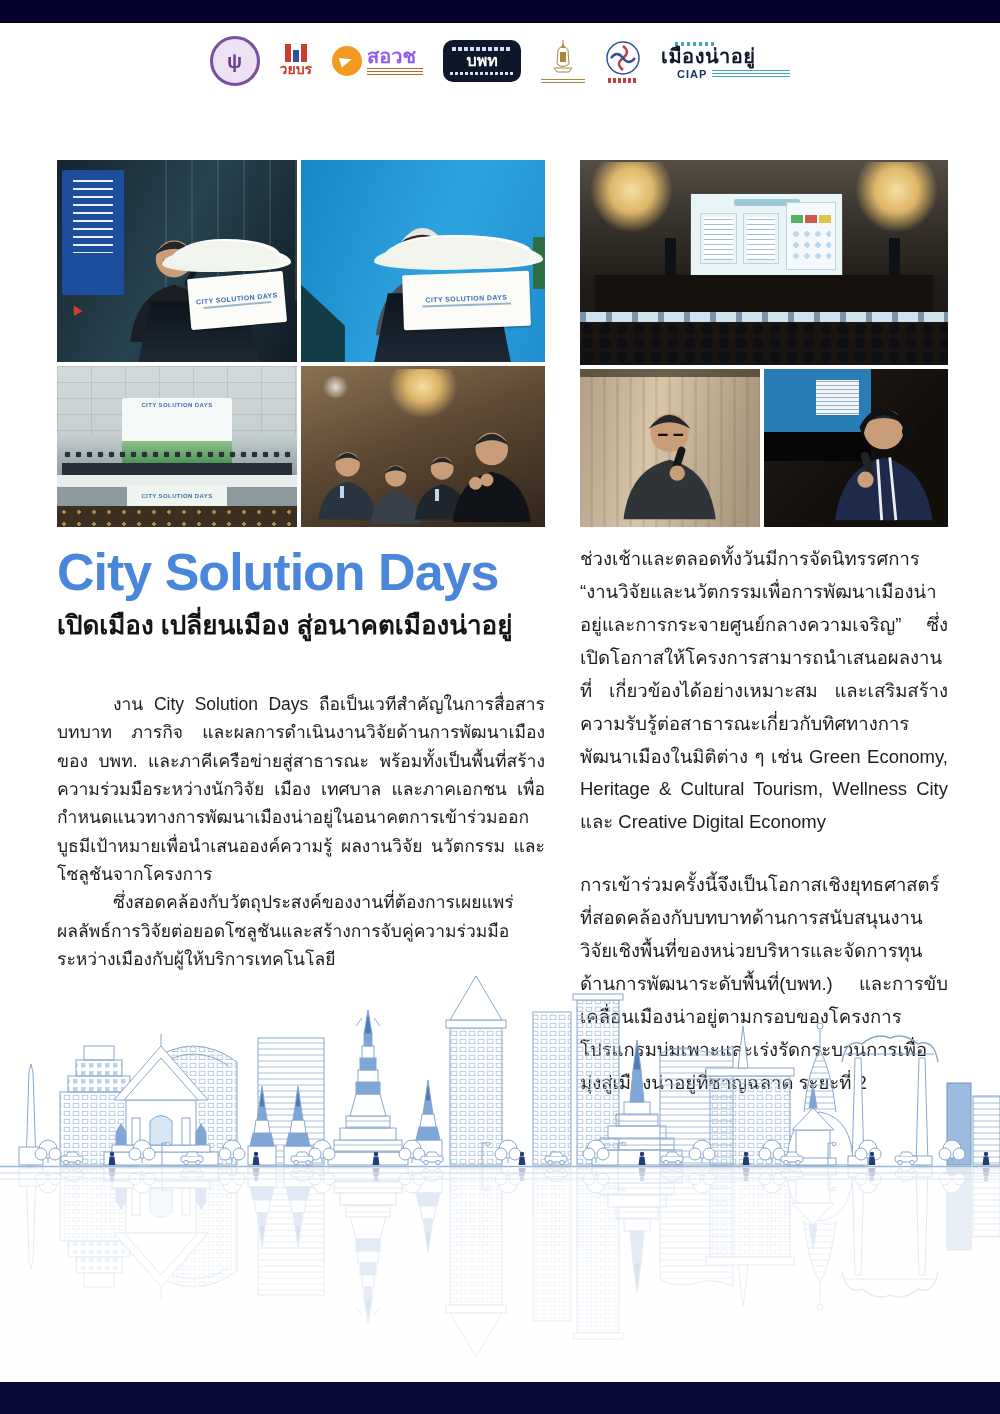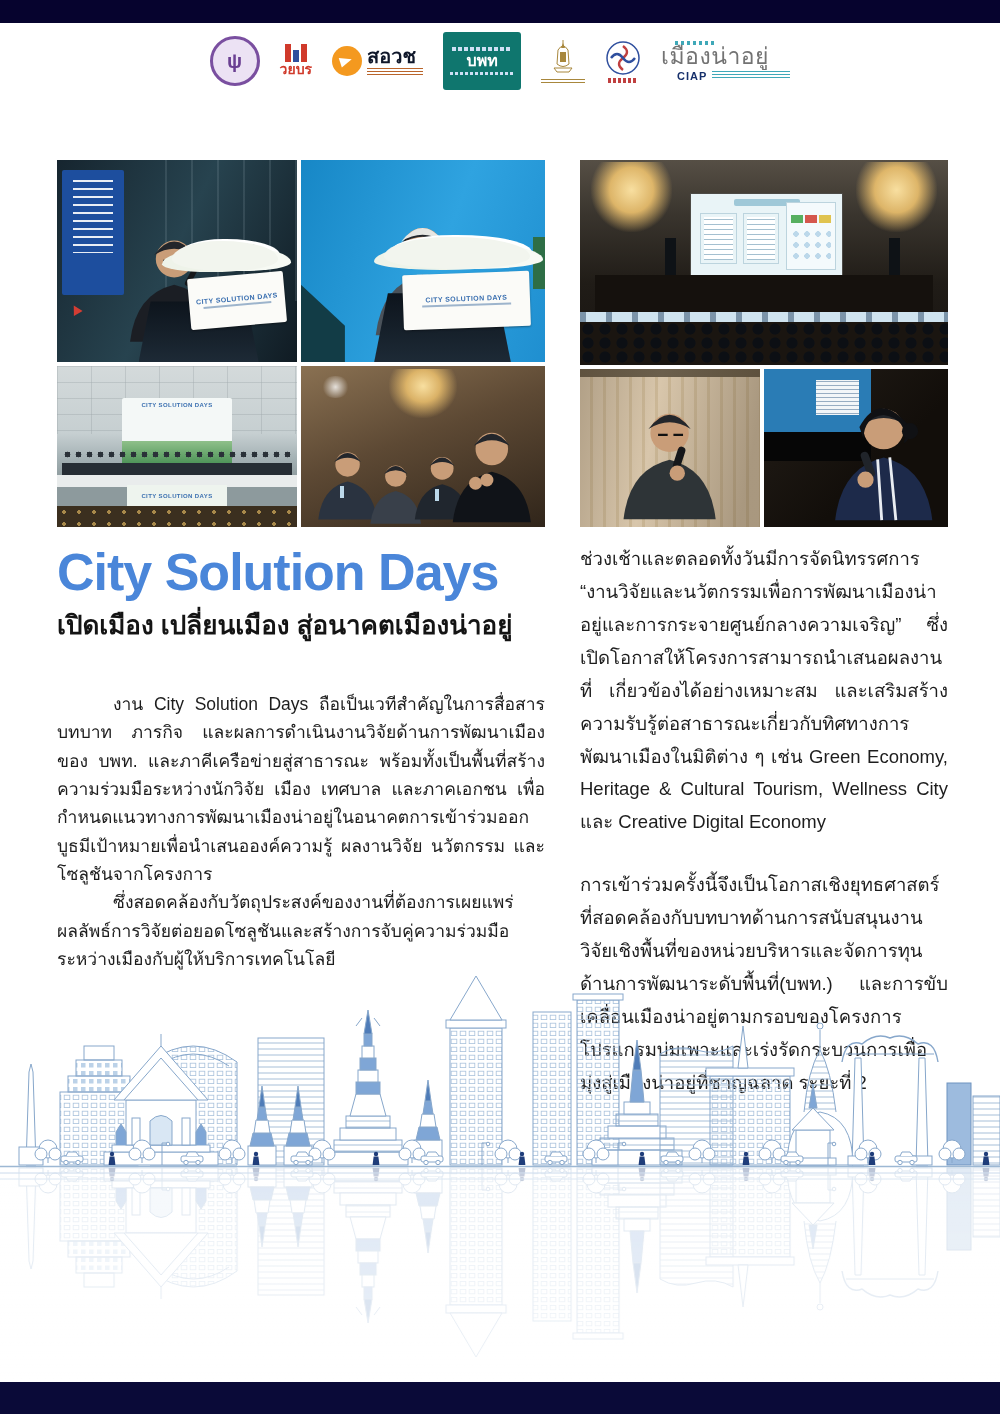--- a/index.html
+++ b/index.html
@@ -16,35 +16,35 @@
         display:flex;align-items:center;justify-content:center;color:#6a3f92;font-size:20px;font-weight:700;}
   .tsri-mark{display:flex;gap:2px;}
   .tsri-bar{width:6px;height:18px;background:#d03a2b;}
   .tsri-bar.b2{background:#2f4f9e;height:12px;margin-top:6px;}
   .tsri-label{color:#d03a2b;font-weight:700;font-size:14px;line-height:1.1;}
   .nxpo{flex-direction:row;gap:5px;}
   .nxpo-circle{width:30px;height:30px;border-radius:50%;background:#f4991f;position:relative;}
   .nxpo-circle:after{content:"";position:absolute;left:8px;top:10px;width:0;height:0;
         border-left:12px solid #ffffff;border-top:5px solid transparent;border-bottom:5px solid transparent;
         transform:rotate(-18deg);}
-  .nxpo-text{color:#0f172a;font-weight:700;font-size:20px;line-height:1;}
+  .nxpo-text{color:#8b5cf6;font-weight:700;font-size:20px;line-height:1;}
   .nxpo-sub,.tiny-lines{width:56px;height:8px;margin-top:2px;
         background:repeating-linear-gradient(to bottom,#b9642a 0 1px,transparent 1px 3px);}
-  .pmua{width:78px;height:58px;background:#0f766e;border-radius:3px;display:flex;flex-direction:column;
+  .pmua{width:78px;height:42px;background:#0f172a;border-radius:10px;display:flex;flex-direction:column;
         align-items:center;justify-content:center;}
   .pmua-top{width:60px;height:4px;background:repeating-linear-gradient(to right,#cfe0f5 0 4px,transparent 4px 6px);margin-bottom:2px;}
   .pmua-text{color:#ffffff;font-weight:700;font-size:16px;line-height:1;}
   .pmua-bot{width:64px;height:3px;background:repeating-linear-gradient(to right,#cfe0f5 0 3px,transparent 3px 5px);margin-top:3px;}
   .univ{color:#a8873c;}
   .univ svg{display:block;}
   .univ-lines{width:44px;height:6px;background:repeating-linear-gradient(to bottom,#a8873c 0 1px,transparent 1px 3px);margin-top:1px;}
   .assoc svg{display:block;}
   .assoc-lines{width:30px;height:5px;background:repeating-linear-gradient(to right,#c04040 0 3px,transparent 3px 5px);margin-top:2px;}
   .ciap{align-items:flex-start;}
-  .ciap-title{color:#737373;font-weight:400;font-size:23px;line-height:1;letter-spacing:.5px;}
+  .ciap-title{color:#0f172a;font-weight:700;font-size:20px;line-height:1;letter-spacing:.5px;}
   .ciap-row{display:flex;align-items:center;gap:5px;margin-top:2px;}
   .ciap-sub{color:#17306b;font-weight:700;font-size:11px;letter-spacing:1px;padding-left:16px;}
   .ciap-lines{width:78px;height:9px;background:repeating-linear-gradient(to bottom,#3fa8b8 0 1px,transparent 1px 3px);}
   .ciap-dots{width:40px;height:4px;margin-left:14px;
         background:repeating-linear-gradient(to right,#3fa8b8 0 3px,transparent 3px 6px);}
 
   
   .photo{position:absolute;overflow:hidden;background:#222;}
   .bust{position:absolute;}
   .podium{position:absolute;background:linear-gradient(#0d141c,#1d2a36);}

